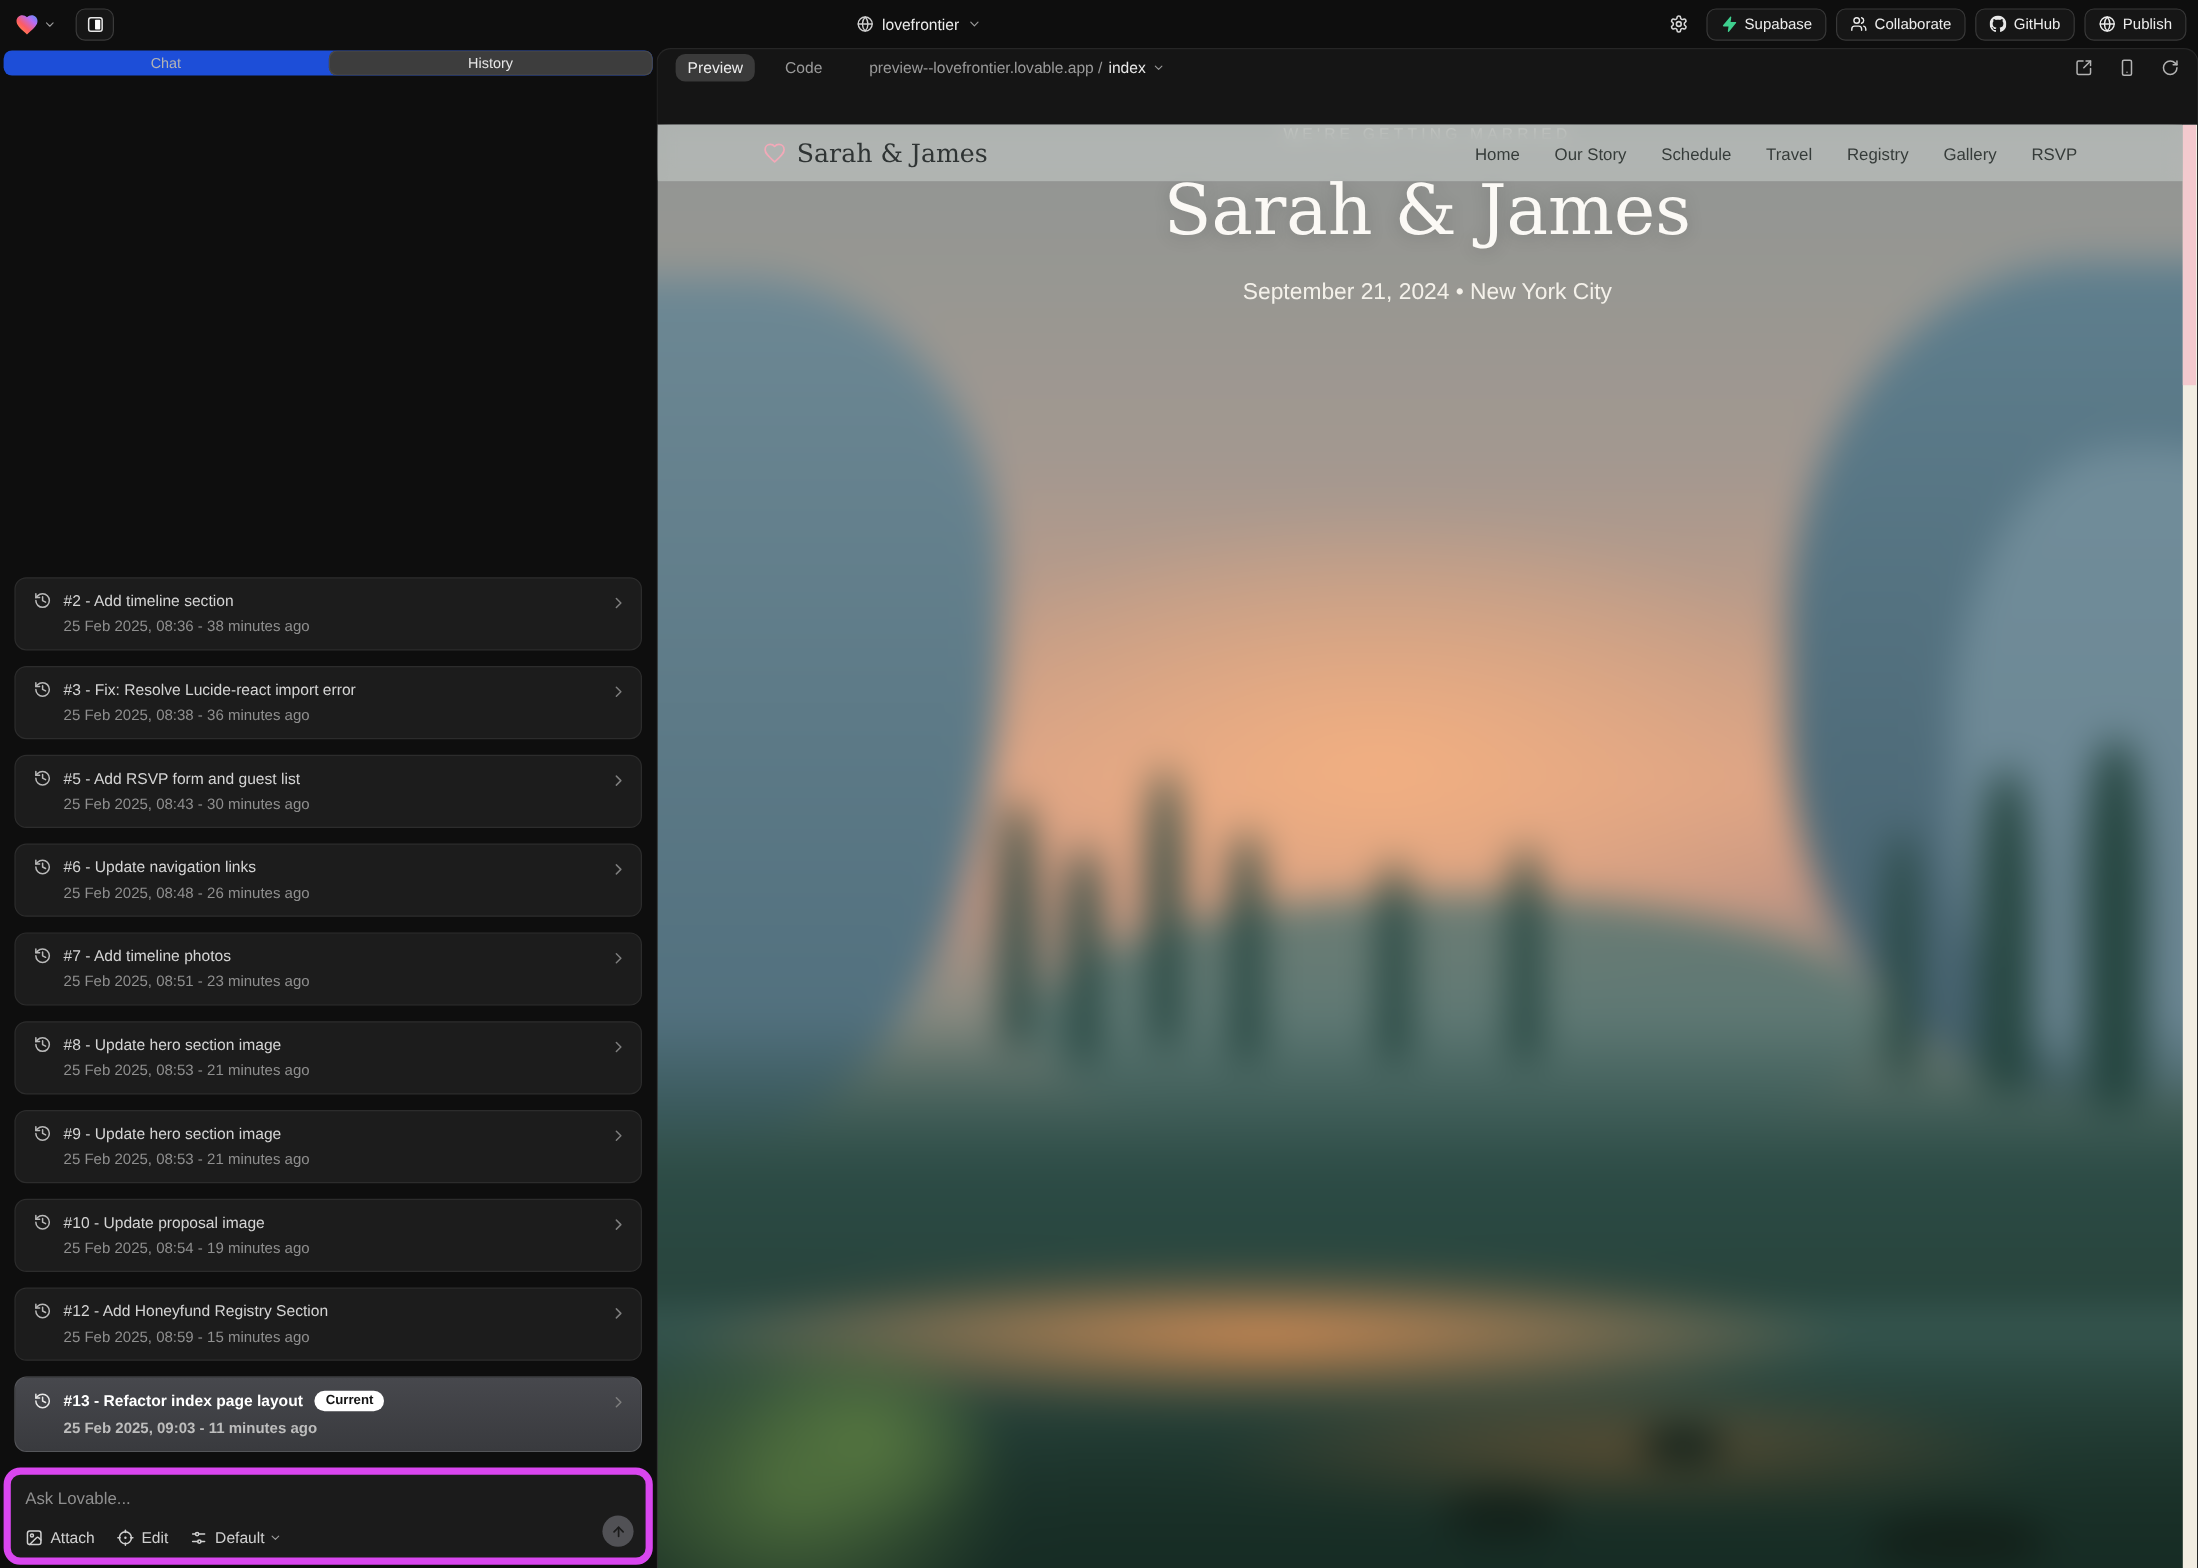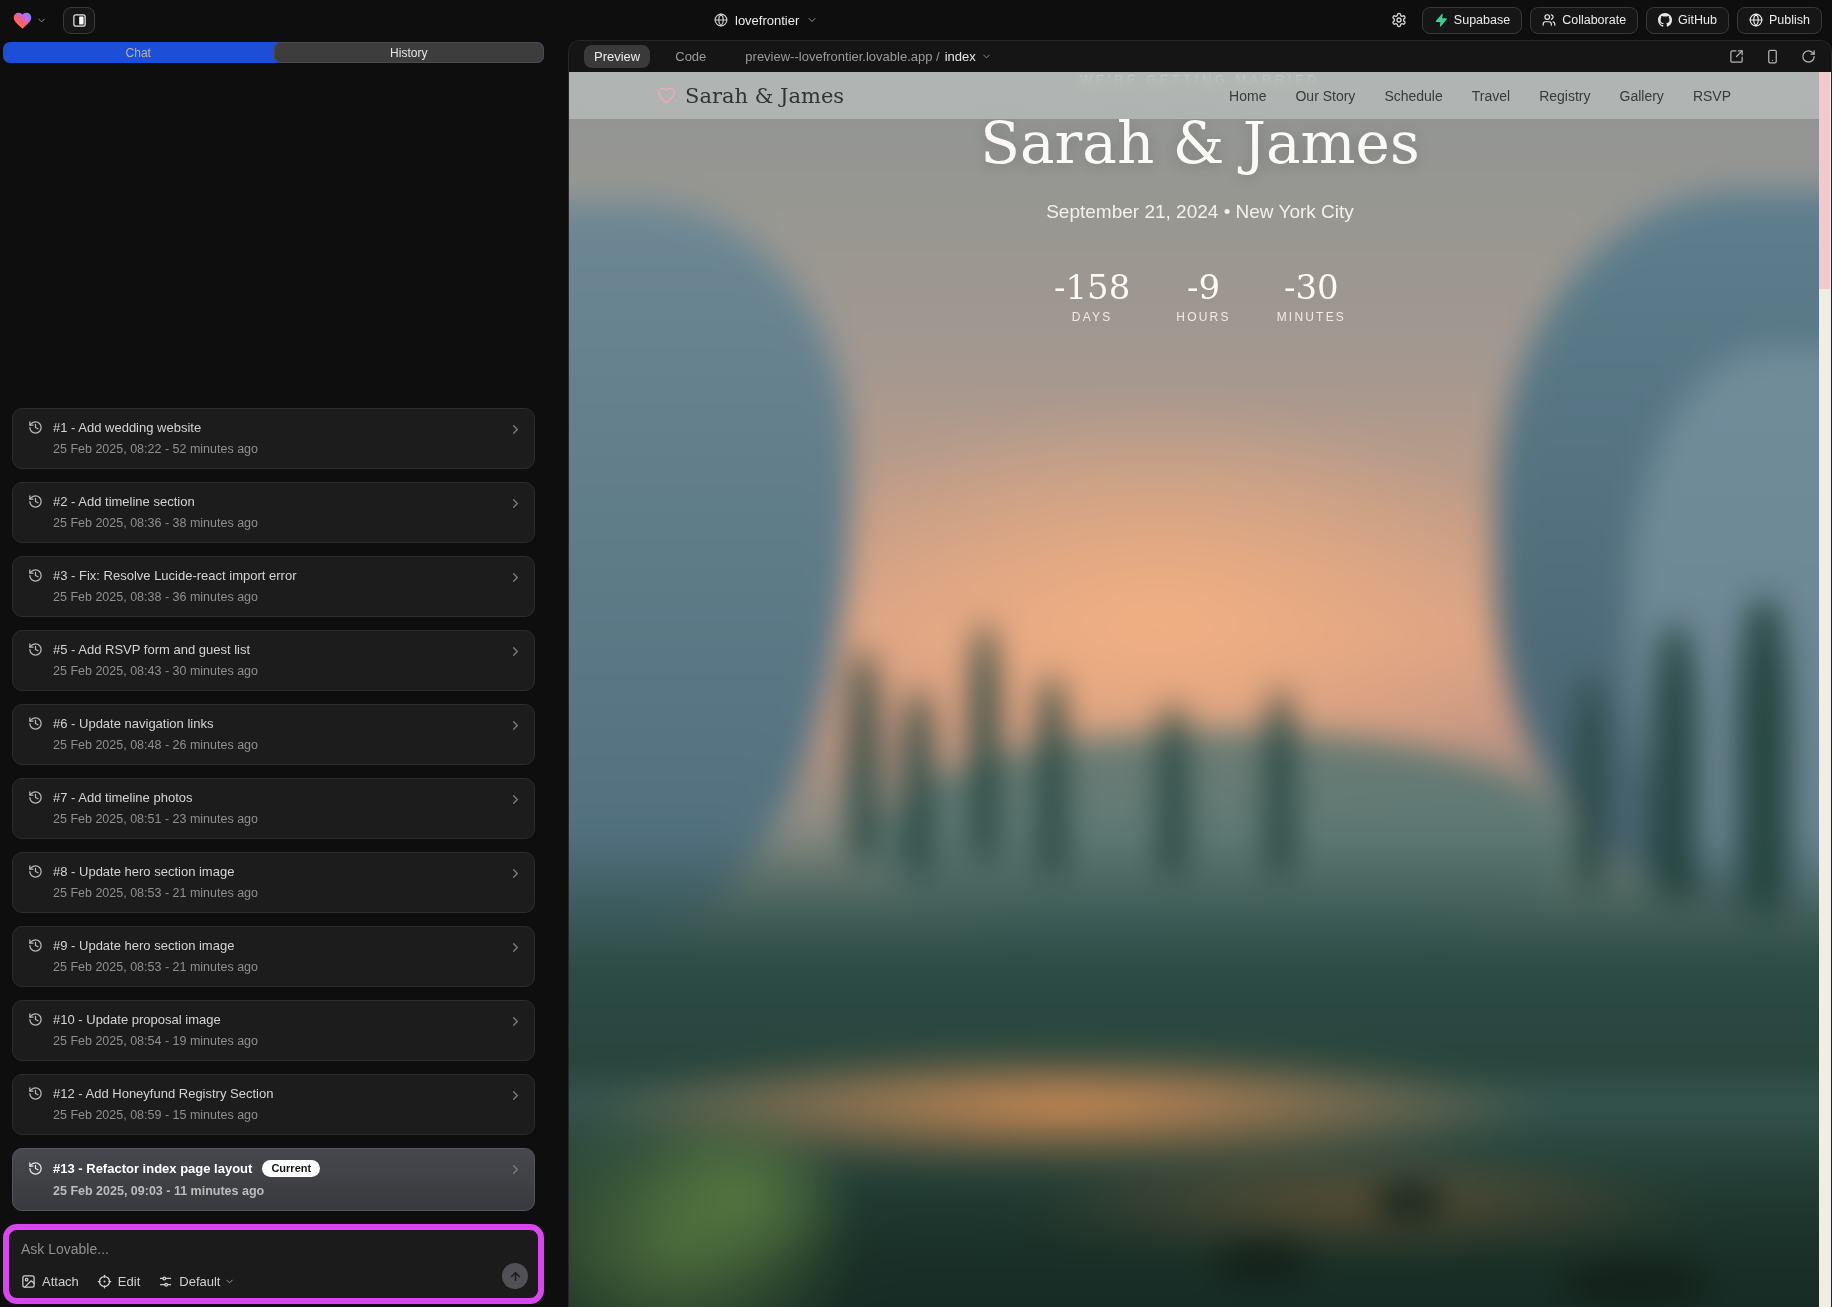--- a/index.html
+++ b/index.html
@@ -47,21 +47,21 @@
 
   .composer { margin-top:13px; position:relative; border:6px solid #d946ef; background:#1b1b1b; border-radius:14px; padding:11px 12px 9px; flex:none; }
   .composer textarea { width:420px; height:20px; background:transparent; border:none; outline:none; resize:none; font-family:"Liberation Sans",sans-serif; font-size:14px; color:#e5e5e5; }
   .composer textarea::placeholder { color:#8f8f8f; }
   .composer-row { display:flex; align-items:center; gap:18px; margin-top:9px; font-size:13px; color:#d0d0d0; }
   .composer-btn { display:flex; align-items:center; gap:6px; cursor:pointer; }
   .composer-btn .cv { color:#9f9f9f; margin-left:-2px; }
   .send-btn { position:absolute; right:10px; bottom:9px; width:26px; height:26px; border-radius:50%; background:#515155; color:#1b1b1b; display:flex; align-items:center; justify-content:center; cursor:pointer; }
 
   
-  .preview-panel { flex:1; margin-left:21px; display:flex; flex-direction:column; background:#151515; border:1px solid #262626; border-bottom:none; border-radius:12px 12px 0 0; overflow:hidden; }
+  .preview-panel { flex:1; margin-left:0; display:flex; flex-direction:column; background:#151515; border:1px solid #262626; border-bottom:none; border-radius:12px 12px 0 0; overflow:hidden;gap:32px; }
   .preview-toolbar { height:31px; flex:none; display:flex; align-items:center; padding:0 15px; gap:15px; }
   .pv-tab { font-size:13px; color:#9a9a9a; cursor:pointer; padding:4px 10px; border-radius:8px; }
   .pv-tab.active { background:#3a3a3a; color:#ececec; }
   .pv-url { display:flex; align-items:center; gap:5px; font-size:13px; color:#9a9a9a; margin-left:14px; cursor:pointer; }
   .pv-url .page { color:#e8e8e8; }
   .pv-url .cv { color:#9a9a9a; }
   .pv-actions { margin-left:auto; display:flex; align-items:center; gap:21px; color:#b3b3b3; }
   .pv-actions > span { cursor:pointer; }
 
   
@@ -216,39 +216,20 @@
 <div class="main">
 
   <div class="sidebar">
     <div class="tabs">
       <div class="tab">Chat</div>
       <div class="tab active">History</div>
     </div>
 
     <div class="history-list">
 
-        <div class="history-item">
-          <div class="hi-title-row">
-            <span class="hi-icon">
-              <svg class="ico" width="15" height="15" viewBox="0 0 24 24">
-                <path d="M3 12a9 9 0 1 0 9-9 9.75 9.75 0 0 0-6.74 2.74L3 8"></path>
-                <path d="M3 3v5h5"></path>
-                <path d="M12 7v5l4 2"></path>
-              </svg>
-            </span>
-            <span>#1 - Add wedding website</span>
-
-          </div>
-          <div class="hi-time">25 Feb 2025, 08:22 - 52 minutes ago</div>
-          <span class="hi-chevron">
-            <svg class="ico" width="15" height="15" viewBox="0 0 24 24">
-              <path d="m9 18 6-6-6-6"></path>
-            </svg>
-          </span>
-        </div>
 
         <div class="history-item">
           <div class="hi-title-row">
             <span class="hi-icon">
               <svg class="ico" width="15" height="15" viewBox="0 0 24 24">
                 <path d="M3 12a9 9 0 1 0 9-9 9.75 9.75 0 0 0-6.74 2.74L3 8"></path>
                 <path d="M3 3v5h5"></path>
                 <path d="M12 7v5l4 2"></path>
               </svg>
             </span>
@@ -590,37 +571,20 @@
             <span>Gallery</span>
 
             <span>RSVP</span>
           </div>
       </div>
 
       <div class="hero">
         <div class="hero-eyebrow">WE'RE GETTING MARRIED</div>
         <div class="hero-title">Sarah &amp; James</div>
         <div class="hero-sub">September 21, 2024 • New York City</div>
-        <div class="countdown">
-
-            <div class="cd-unit">
-              <div class="cd-value">-158</div>
-              <div class="cd-label">DAYS</div>
-            </div>
-
-            <div class="cd-unit">
-              <div class="cd-value">-9</div>
-              <div class="cd-label">HOURS</div>
-            </div>
-
-            <div class="cd-unit">
-              <div class="cd-value">-30</div>
-              <div class="cd-label">MINUTES</div>
-            </div>
-          </div>
       </div>
 
       <div class="site-scrollbar">
         <div class="thumb"></div>
       </div>
     </div>
   </div>
 </div>
 
 </body></html>

